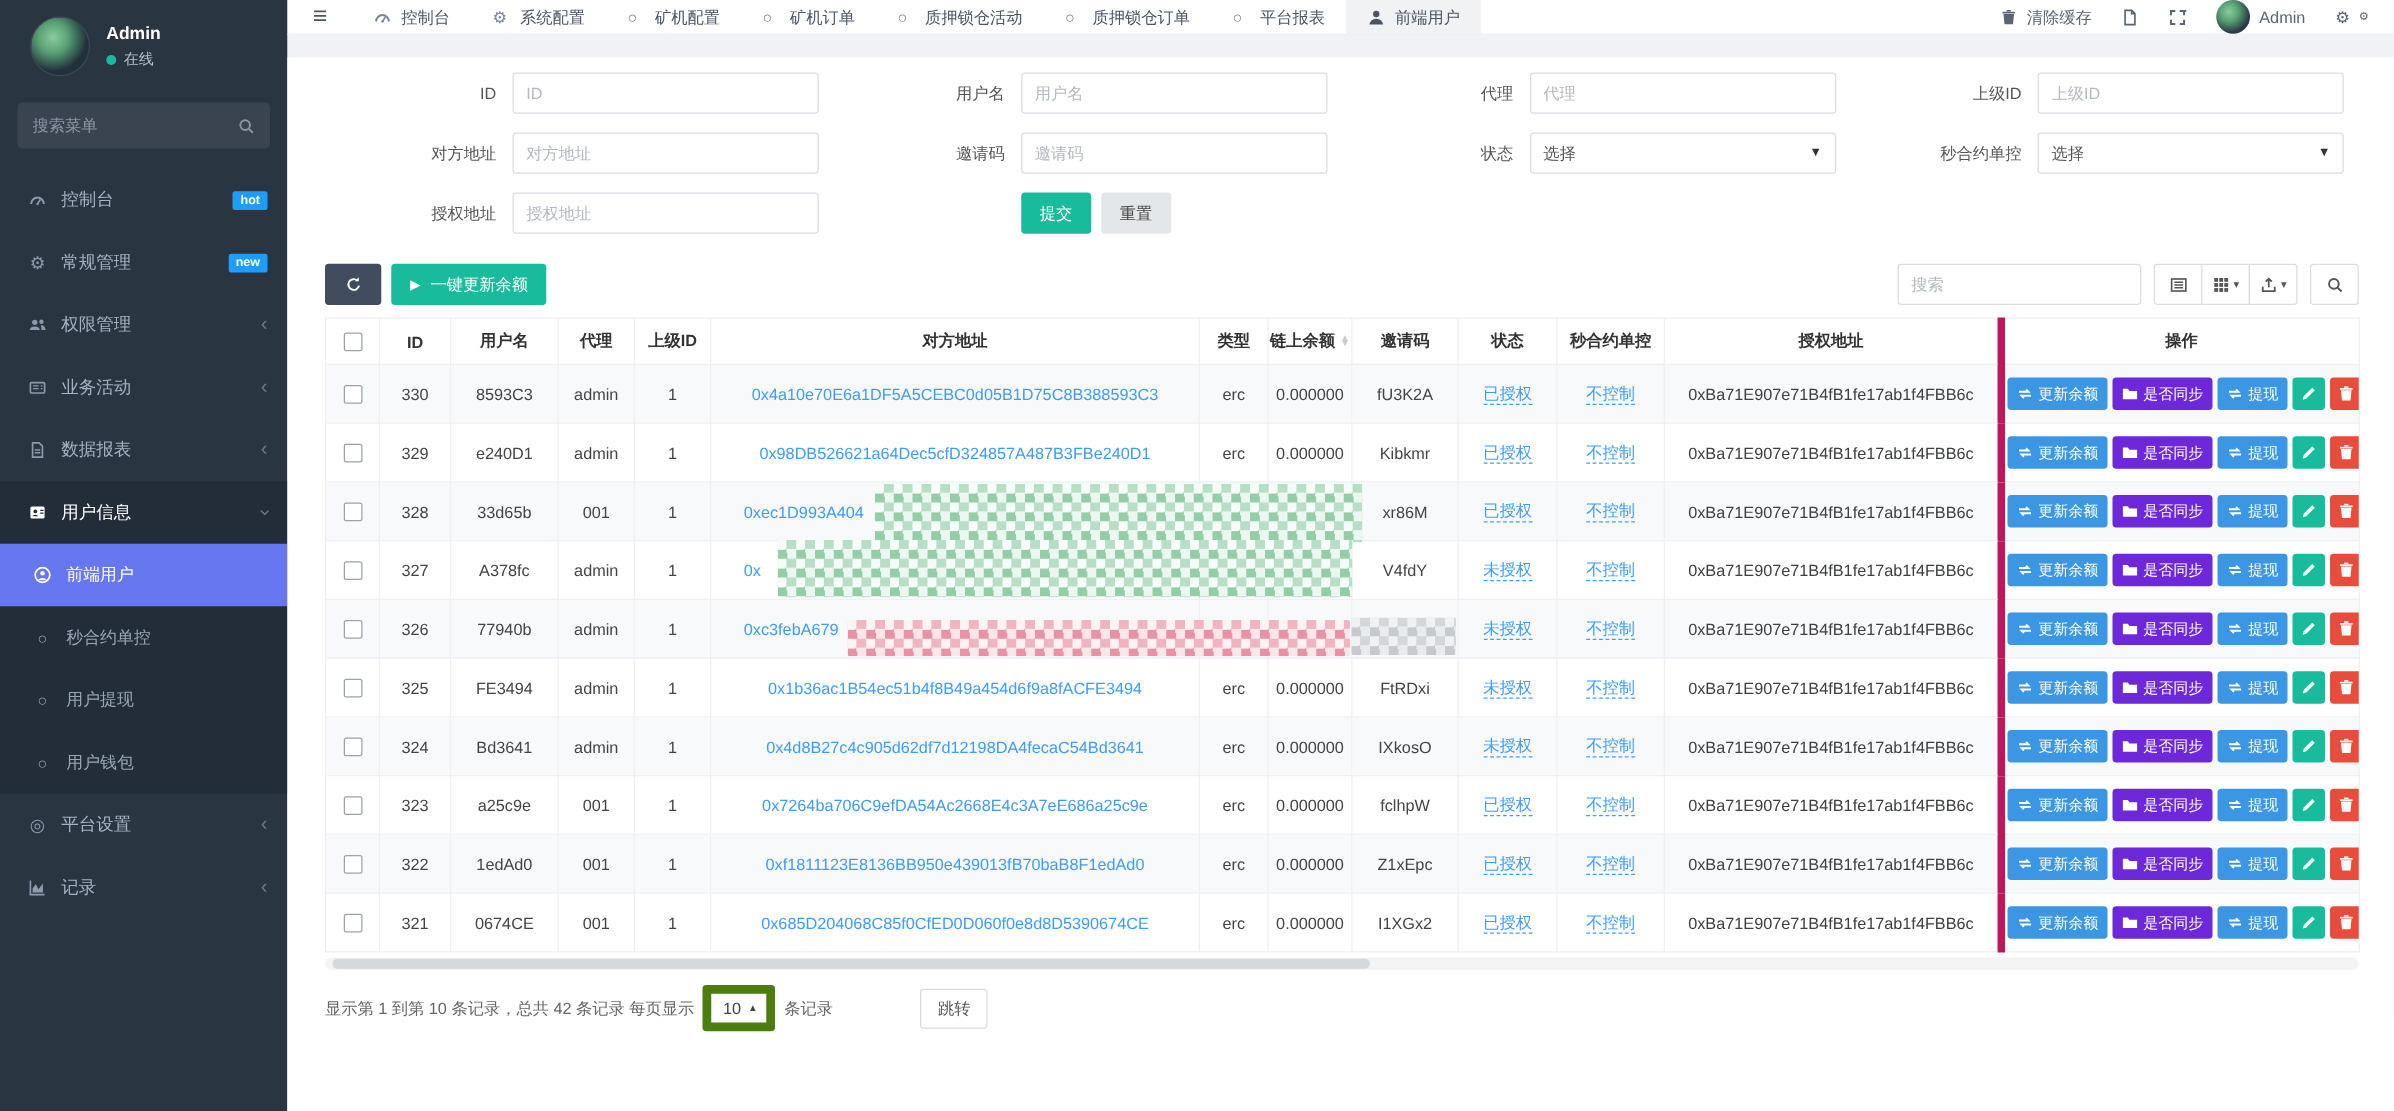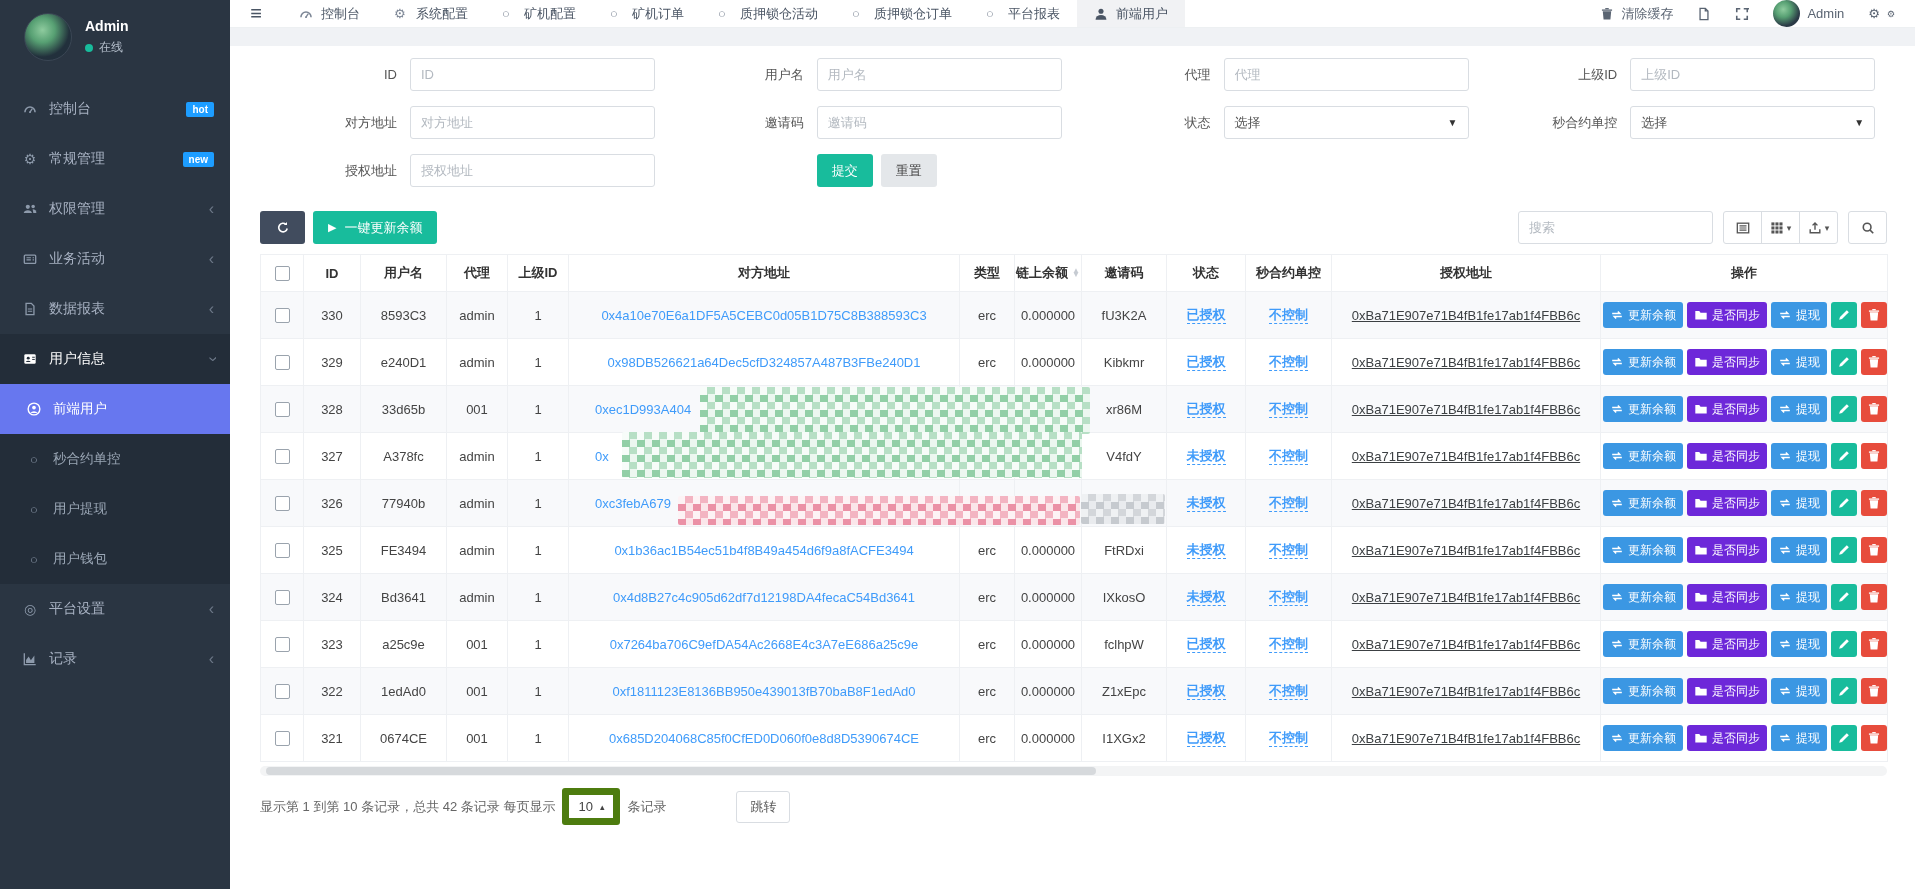--- a/index.html
+++ b/index.html
@@ -81,23 +81,23 @@
   table { border-collapse:collapse; table-layout:fixed; width:1627px; margin-top:10px; }
   th, td { border:1px solid #eef0f3; text-align:center; overflow:hidden; white-space:nowrap; }
   th { height:37px; font-size:13px; color:#333; background:#fff; font-weight:bold; }
   td { height:47px; font-size:13px; color:#444; }
   tbody tr:nth-child(odd) { background:#f8f9fb; }
   .th-flex { display:flex; align-items:center; justify-content:center; gap:4px; }
   .sort-carets { display:inline-flex; flex-direction:column; line-height:.55; font-size:8px; color:#c6cbd2; }
   .cb { width:15px; height:15px; border:1px solid #9aa3ad; border-radius:2px; background:#fff; display:inline-block; vertical-align:middle; cursor:pointer; }
   a.addr-link { color:#3f9bfa; text-decoration:none; cursor:pointer; }
   td.censored-addr { text-align:left; padding-left:26px; }
-  .xedit { color:#3f9bfa; border-bottom:1px dashed #3f9bfa; padding-bottom:1px; cursor:pointer;font-weight:bold; }
-  .auth-addr { color:#3c4043;text-decoration:underline; }
-  td.ops, th.ops { box-shadow:-7px 0 7px -5px rgba(0,0,0,.12); border-left:1px solid #be185d; }
+  .xedit { color:#3f9bfa; border-bottom:1px dashed #3f9bfa; padding-bottom:1px; cursor:pointer; }
+  .auth-addr { color:#3c4043; }
+  td.ops, th.ops { box-shadow:-7px 0 7px -5px rgba(0,0,0,.12); border-left:6px solid #be185d; }
   .abtn { display:inline-flex; align-items:center; gap:4px; height:26px; padding:0 7px; border:none; border-radius:3px; color:#fff; font-size:12px; margin:0 2px; cursor:pointer; font-family:inherit; }
   .abtn.icon-only { width:26px; padding:0; justify-content:center; }
   .btn-info { background:#3b97e3; } .btn-warning { background:#6d28d9; }
   .btn-success { background:#18bc9c; } .btn-danger { background:#e74c3c; }
 
   
   .mosaic { position:absolute; z-index:4; background-size:15px 15px; border-radius:2px; }
   .mosaic.green { background-image:conic-gradient(#b7dfc5 25%, #ecf7f0 0 50%, #92cfa7 0 75%, #f7fcf9 0); }
   .mosaic.pink { background-image:conic-gradient(#f3b4c2 25%, #fbe6ea 0 50%, #eb91a6 0 75%, #fdf3f5 0); }
   .mosaic.gray { background-image:conic-gradient(#d3d6da 25%, #e9ebee 0 50%, #c6cacf 0 75%, #eff1f3 0); }
@@ -128,20 +128,27 @@
   <aside class="sidebar">
     <div class="user-panel">
       <div class="avatar"></div>
       <div class="user-meta">
         <div class="uname">Admin</div>
         <div class="ustatus">
           <span class="dot"></span>
           <span>在线</span>
         </div>
       </div>
+    </div>
+    <div class="menu-search">
+      <span class="ph">搜索菜单</span>
+      <svg class="icon" viewBox="0 0 16 16" width="13" height="13">
+          <circle cx="7" cy="7" r="4.4" fill="none" stroke="currentColor" stroke-width="1.8"></circle>
+          <path d="M10.4 10.4L14 14" stroke="currentColor" stroke-width="1.8"></path>
+        </svg>
     </div>
     <nav class="side-menu" id="side-menu">
         <div class="nav-item">
           <svg class="icon" viewBox="0 0 16 16" width="14" height="14">
             <path d="M2.2 11.6a5.8 5.8 0 1 1 11.6 0" fill="none" stroke="currentColor" stroke-width="1.8"></path>
             <path d="M8 11.6l2.6-4" stroke="currentColor" stroke-width="1.5"></path>
             <circle cx="8" cy="11.6" r="1.1" fill="currentColor"></circle>
           </svg>
           <span class="lbl">控制台</span>
           <span class="badge">hot</span>

